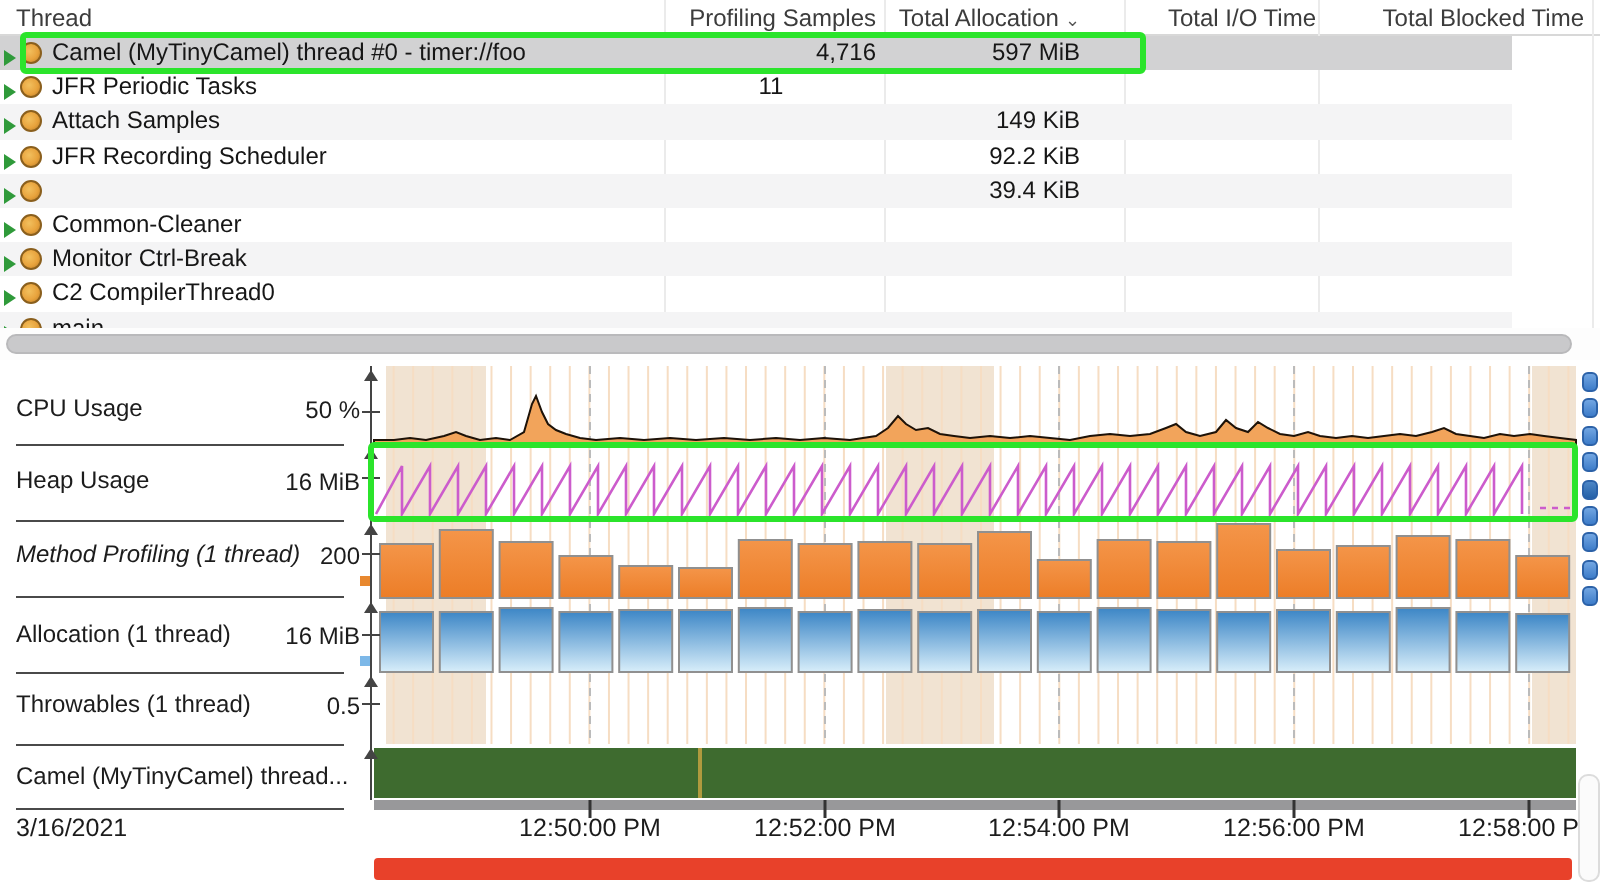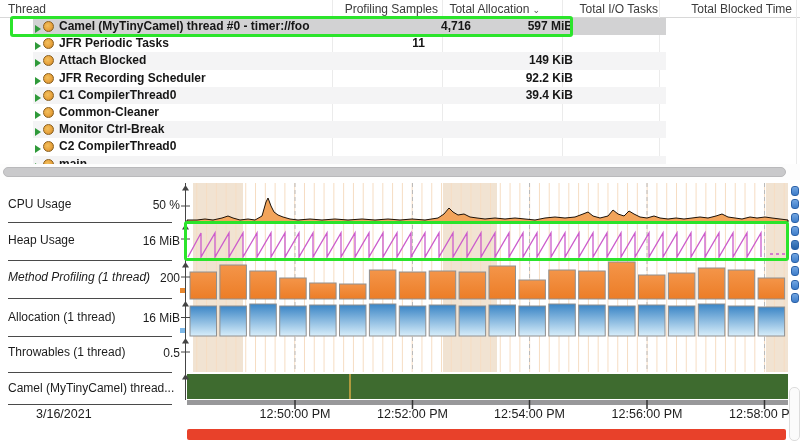--- a/index.html
+++ b/index.html
@@ -9,21 +9,21 @@
 
   
   #table-panel { position:absolute; left:0; top:0; width:800px; height:164px; overflow:hidden; background:#fff; }
   #table-header { position:absolute; left:0; top:0; width:800px; height:18px; background:#fff;
     border-bottom:1px solid #d8d8d8; font-size:12px; color:#3c3c3c; }
   .hcell { position:absolute; top:0; height:18px; line-height:18px; white-space:nowrap; }
   .hcell.right { text-align:right; }
   .sort-arrow { font-size:9px; color:#555; margin-left:3px; }
   .col-sep { position:absolute; top:0; width:1px; height:164px; background:#ebebeb; }
   #table-rows { position:absolute; left:0; top:18px; width:800px; height:146px; }
-  .trow { position:absolute; left:0; width:633px; height:17.2px; font-size:12px; font-weight:700; color:#161616;margin-left:33px; }
+  .trow { position:absolute; left:0; width:756px; height:17.2px; font-size:12px; font-weight:400; color:#161616; }
   .trow.alt { background:#f4f4f5; }
   .trow.selected { background:#d2d2d3; }
   .tcell { position:absolute; top:0; height:17.2px; line-height:17.2px; white-space:nowrap; overflow:hidden; }
   .tcell.right { text-align:right; }
   .thread-icon-wrap { position:absolute; left:2px; top:2px; width:22px; height:13px; }
   .tri-icon { position:absolute; left:0; top:5px; width:0; height:0;
     border-left:6px solid #2f9a3a; border-top:4px solid transparent; border-bottom:4px solid transparent; }
   .sun-icon { position:absolute; left:8px; top:1px; width:11px; height:11px; border-radius:50%;
     background:radial-gradient(circle at 40% 40%, #f2c05e 0%, #e8a33d 55%, #b97a24 100%);
     border:1px solid #8a5f1d; }
@@ -34,41 +34,41 @@
     background:#c9c9cb; border:1px solid #b9b9bb; border-radius:5px; }
 
   
   #chart-panel { position:absolute; left:0; top:183px; width:800px; height:263px; background:#fff; }
   .lane-label { position:absolute; left:8px; font-size:12px; color:#1c1c1c; white-space:nowrap; }
   .lane-tick { position:absolute; width:80px; left:100px; text-align:right; font-size:12px; color:#1c1c1c; white-space:nowrap; }
   .lane-sep { position:absolute; left:8px; width:164px; height:1px; background:#4a4a4a; }
   #chart-svg { position:absolute; left:0; top:0; width:800px; height:263px; }
   #heap-annotation { position:absolute; left:184px; top:38px; width:605px; height:40px;
     border:3px solid #2be42b; border-radius:3px; z-index:6; pointer-events:none; }
-  #date-label { position:absolute; left:8px; top:224px; font-size:12.5px; color:#1c1c1c;margin-left:28px; }
+  #date-label { position:absolute; left:8px; top:224px; font-size:12.5px; color:#1c1c1c; }
   .time-label { position:absolute; top:224px; width:110px; text-align:center; font-size:12.5px; color:#1c1c1c; white-space:nowrap; }
   #red-scrollbar { position:absolute; left:187px; top:246px; width:599px; height:11px;
     background:#e8412a; border-radius:2px; }
   #vscroll-track { position:absolute; left:789px; top:204px; width:11px; height:54px;
     background:#fbfbfb; border:1px solid #dcdcdc; border-radius:5px; }
   .pill { position:absolute; left:791px; width:8px; height:10px; border-radius:3px;
     background:linear-gradient(180deg,#72a6e2 0%,#3d7cc9 100%); border:1px solid #2c62a8; }
   .pill.dark { background:linear-gradient(180deg,#4d86c6 0%,#2561a8 100%); }
 </style>
 </head>
 <body>
 
 <div id="app">
 
   <div id="table-panel">
     <div id="table-header">
       <div class="hcell" style="left:8px; width:320px;">Thread</div>
       <div class="hcell right" style="left:333px; width:105px;">Profiling Samples</div>
       <div class="hcell right" style="left:443px; width:97px;"><span>Total Allocation</span><span class="sort-arrow">⌄</span></div>
-      <div class="hcell right" style="left:563px; width:95px;">Total I/O Tasks</div>
+      <div class="hcell right" style="left:563px; width:95px;">Total I/O Time</div>
       <div class="hcell right" style="left:660px; width:132px;">Total Blocked Time</div>
     </div>
     <div class="col-sep" style="left:332px;"></div>
     <div class="col-sep" style="left:442px;"></div>
     <div class="col-sep" style="left:562px;"></div>
     <div class="col-sep" style="left:659px;"></div>
     <div class="col-sep" style="left:796px;"></div>
     <div id="table-rows">
         <div class="trow selected" style="top: 0px;">
           <div class="thread-icon-wrap">
@@ -89,21 +89,21 @@
           <div class="tcell" style="left: 26px; width: 300px;">JFR Periodic Tasks</div>
           <div class="tcell right" style="left: 333px; width: 105px; text-align: center;">11</div>
           <div class="tcell right" style="left: 563px; width: 95px;"></div>
           <div class="tcell right" style="left: 660px; width: 132px;"></div>
         </div>
         <div class="trow alt" style="top: 34.4px;">
           <div class="thread-icon-wrap">
             <div class="tri-icon"></div>
             <div class="sun-icon"></div>
           </div>
-          <div class="tcell" style="left: 26px; width: 300px;">Attach Blocked</div>
+          <div class="tcell" style="left: 26px; width: 300px;">Attach Samples</div>
           <div class="tcell right" style="left: 333px; width: 105px;"></div>
           <div class="tcell right" style="left: 443px; width: 97px;">149 KiB</div>
           <div class="tcell right" style="left: 563px; width: 95px;"></div>
           <div class="tcell right" style="left: 660px; width: 132px;"></div>
         </div>
         <div class="trow" style="top: 51.6px;">
           <div class="thread-icon-wrap">
             <div class="tri-icon"></div>
             <div class="sun-icon"></div>
           </div>
@@ -111,21 +111,20 @@
           <div class="tcell right" style="left: 333px; width: 105px;"></div>
           <div class="tcell right" style="left: 443px; width: 97px;">92.2 KiB</div>
           <div class="tcell right" style="left: 563px; width: 95px;"></div>
           <div class="tcell right" style="left: 660px; width: 132px;"></div>
         </div>
         <div class="trow alt" style="top: 68.8px;">
           <div class="thread-icon-wrap">
             <div class="tri-icon"></div>
             <div class="sun-icon"></div>
           </div>
-          <div class="tcell" style="left: 26px; width: 300px;">C1 CompilerThread0</div>
           <div class="tcell right" style="left: 333px; width: 105px;"></div>
           <div class="tcell right" style="left: 443px; width: 97px;">39.4 KiB</div>
           <div class="tcell right" style="left: 563px; width: 95px;"></div>
           <div class="tcell right" style="left: 660px; width: 132px;"></div>
         </div>
         <div class="trow" style="top: 86px;">
           <div class="thread-icon-wrap">
             <div class="tri-icon"></div>
             <div class="sun-icon"></div>
           </div>

